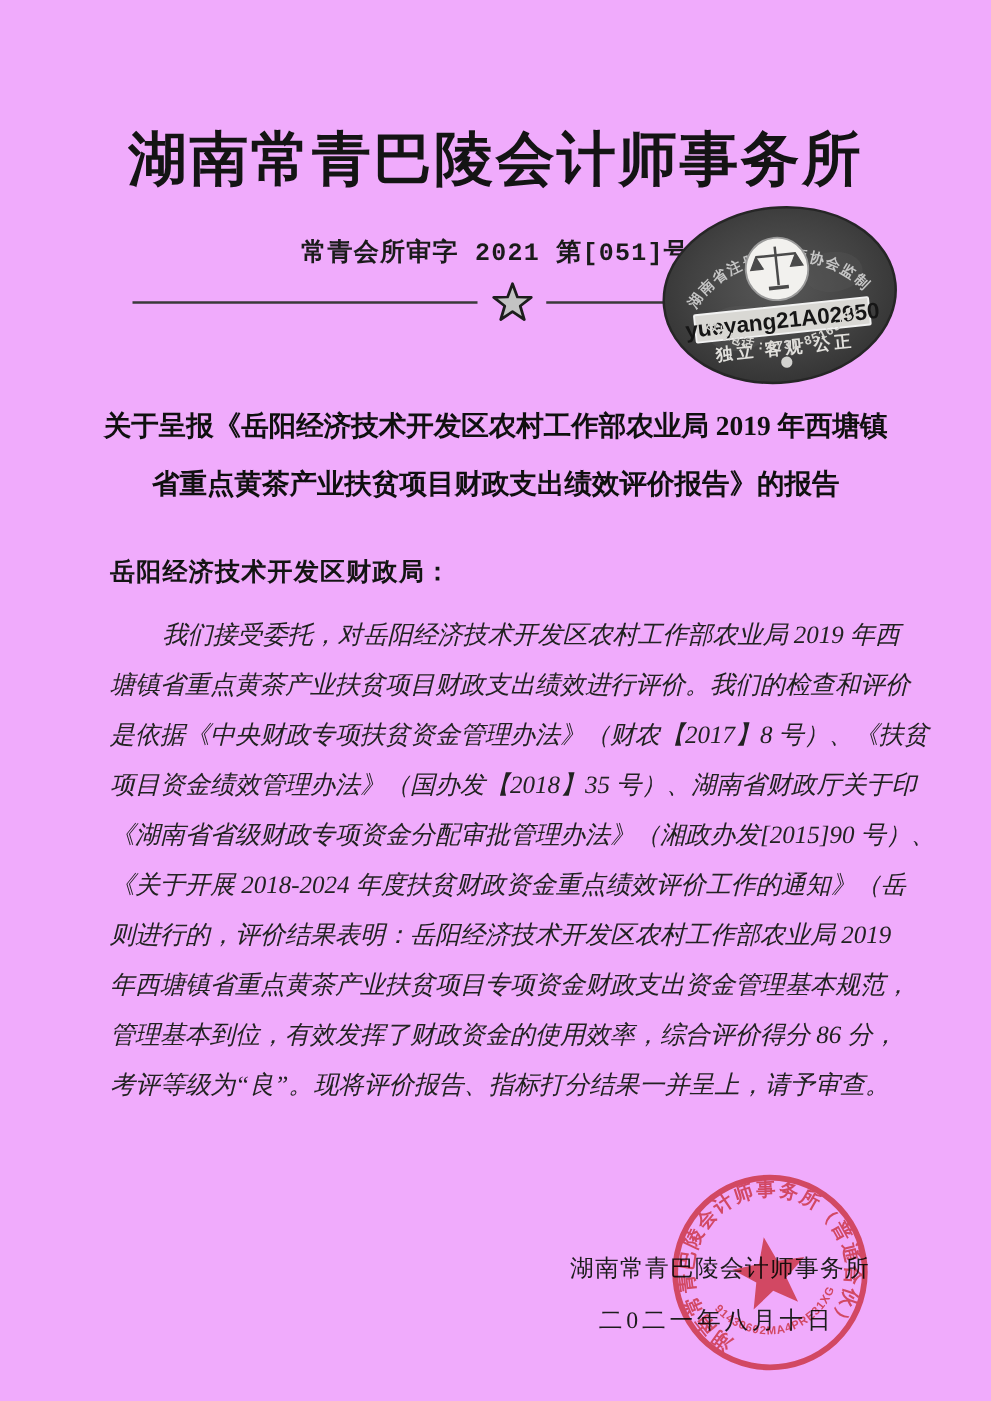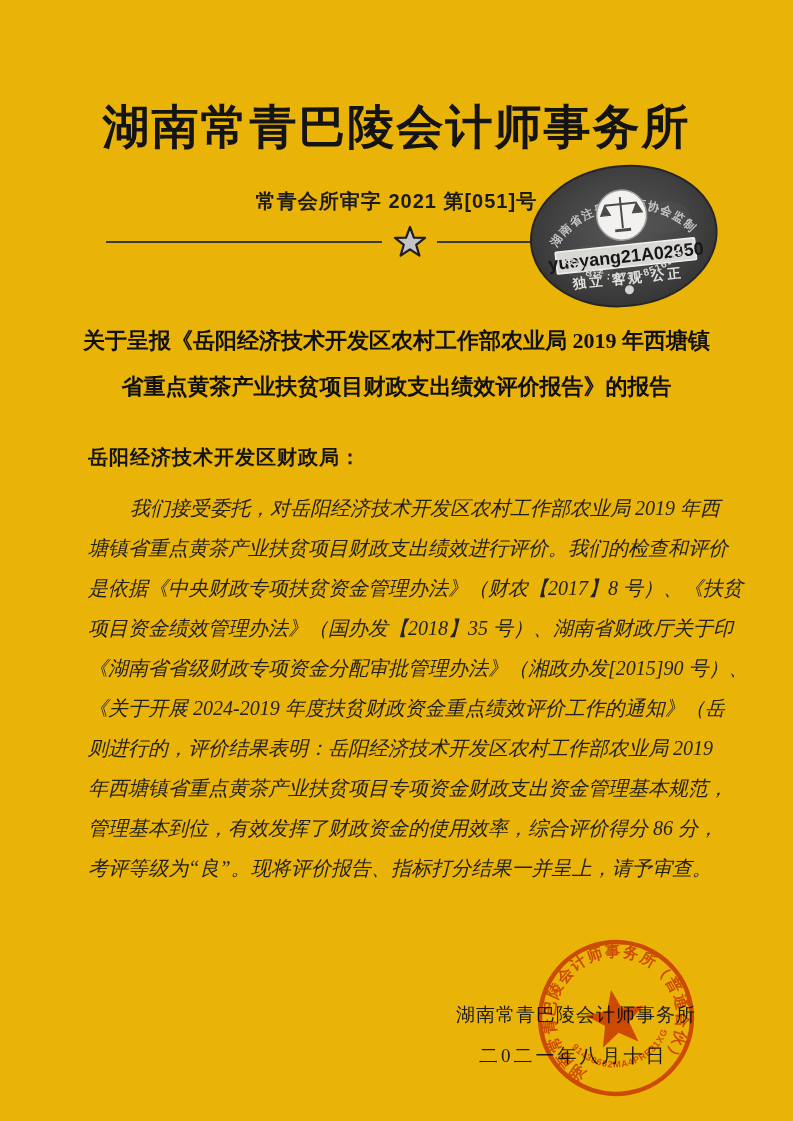--- a/index.html
+++ b/index.html
@@ -1,37 +1,37 @@
 <!DOCTYPE html>
 <html><head>
 <meta charset="utf-8">
 <style>
   html,body{margin:0;padding:0;background:#ffffff;}
   .page{
     position:relative;
     width:793px;height:1121px;
-    background:#eab308;
+    background:#f0abfc;
     overflow:hidden;
     font-family:"Liberation Serif","DejaVu Serif",serif;
     color:#1e1e1e;
   }
   
   .firm-title{
     position:absolute;left:0;top:96px;width:100%;
     text-align:center;
     font-size:47px;font-weight:700;letter-spacing:2px;
     color:#141414;
     font-family:"Liberation Serif","DejaVu Serif",serif;
   }
   .ref-no{
     position:absolute;left:0;top:188px;width:100%;
     text-align:center;
     font-size:20px;font-weight:700;letter-spacing:1px;
     color:#1b1b1b;
-    font-family:Liberation Sans, sans-serif;
+    font-family:Liberation Mono, monospace;
   }
   .rule{position:absolute;height:2px;background:#3a3a3a;top:241px;}
   .rule.left{left:106px;width:276px;}
   .rule.right{left:437px;width:116px;}
   .star-divider{position:absolute;left:392px;top:224px;width:36px;height:36px;}
   
   .sticker{
     position:absolute;left:528px;top:164px;width:192px;height:148px;
     transform:rotate(-6deg);
   }
@@ -134,21 +134,21 @@
   </div>
 
   <div class="salutation">岳阳经济技术开发区财政局：</div>
 
   <div class="body-text">
     <div class="body-line indent">我们接受委托，对岳阳经济技术开发区农村工作部农业局 2019 年西</div>
     <div class="body-line">塘镇省重点黄茶产业扶贫项目财政支出绩效进行评价。我们的检查和评价</div>
     <div class="body-line">是依据《中央财政专项扶贫资金管理办法》（财农【2017】8 号）、《扶贫</div>
     <div class="body-line">项目资金绩效管理办法》（国办发【2018】35 号）、湖南省财政厅关于印</div>
     <div class="body-line">《湖南省省级财政专项资金分配审批管理办法》（湘政办发[2015]90 号）、</div>
-    <div class="body-line">《关于开展 2024-2019 年度扶贫财政资金重点绩效评价工作的通知》（岳</div>
+    <div class="body-line">《关于开展 2018-2024 年度扶贫财政资金重点绩效评价工作的通知》（岳</div>
     <div class="body-line">则进行的，评价结果表明：岳阳经济技术开发区农村工作部农业局 2019</div>
     <div class="body-line">年西塘镇省重点黄茶产业扶贫项目专项资金财政支出资金管理基本规范，</div>
     <div class="body-line">管理基本到位，有效发挥了财政资金的使用效率，综合评价得分 86 分，</div>
     <div class="body-line">考评等级为“良”。现将评价报告、指标打分结果一并呈上，请予审查。</div>
   </div>
 
   <div class="sig-firm">湖南常青巴陵会计师事务所</div>
   <div class="sig-date">二0二一年八月十日</div>
 
   <svg class="company-seal" viewBox="0 0 160 160">

